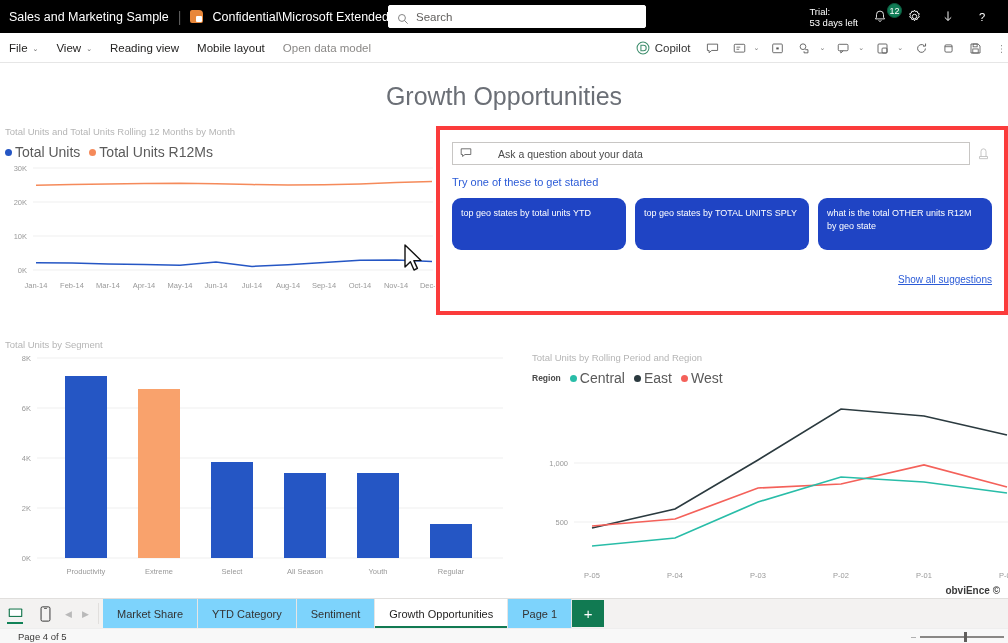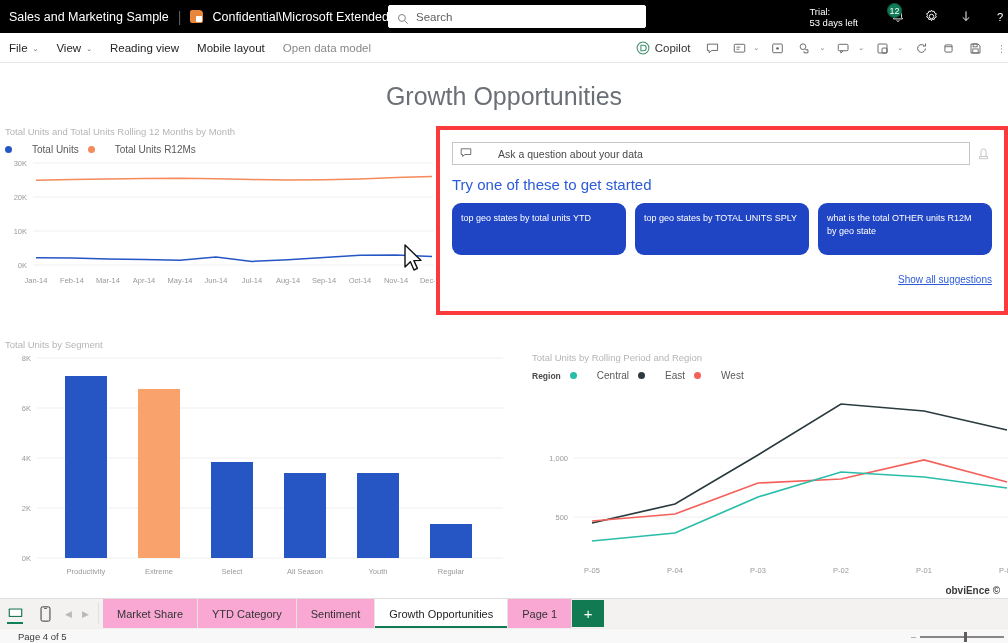--- a/index.html
+++ b/index.html
@@ -47,21 +47,21 @@
   .tb-right {
     position: absolute; right: 0; top: 0; height: 33px;
     display: flex; align-items: center; gap: 0px;
   }
   .trial {
     color: #ffffff; font-size: 9.5px; line-height: 11px; text-align: left;
     padding-right: 14px; white-space: nowrap;
   }
   .tb-ic {
     width: 34px; height: 33px; display: flex; align-items: center;
-    justify-content: flex-end; position: relative; color: #ffffff;
+    justify-content: flex-start; position: relative; color: #ffffff;
   }
   .tb-ic svg { display: block; }
   .badge {
     position: absolute; top: 3px; right: 4px; min-width: 15px; height: 15px;
     background: #107c56; color: #fff; border-radius: 50%;
     font-size: 9px; display: flex; align-items: center; justify-content: center;
     border: 1.5px solid #0d5c40;
   }
 
   
@@ -101,41 +101,41 @@
 
   .vis-title {
     font-size: 9.5px; color: #b5b5b5; font-weight: 400;
   }
 
   
   .vis-line1 {
     position: absolute; left: 5px; top: 62px; width: 430px; height: 180px;
   }
   .legend { display: flex; align-items: center; gap: 9px; margin-top: 7px; }
-  .leg { display: flex; align-items: center; gap: 20px; font-size: 10px; color: #5a5a5a; }
+  .leg { display: flex; align-items: center; gap: 3px; font-size: 14px; color: #5a5a5a; }
   .dot { width: 7px; height: 7px; border-radius: 50%; display: inline-block; }
 
   .axis-lbl { font-size: 7.5px; fill: #999; font-family: "Liberation Sans", sans-serif; }
   .grid-line { stroke: #efefef; stroke-width: 1; }
 
   
   .qa-wrap {
     position: absolute; left: 436px; top: 62px; width: 572px; height: 189px;
     border: 4px solid #fb3b3b; background: #ffffff;
   }
   .qa-inner { position: absolute; inset: 0; padding: 12px 12px 0 12px; }
   .qa-inputrow { display: flex; align-items: center; gap: 6px; }
   .qa-input {
     flex: 1 1 auto; height: 23px; border: 1px solid #c8c6c4; background: #fff;
     display: flex; align-items: center; padding-left: 7px; gap: 6px;
   }
   .qa-input .qtext { font-size: 10.5px; color: #4a4a4a; margin-left: 20px; }
   .qa-side { width: 16px; height: 16px; flex: 0 0 auto; opacity: .45; }
   .qa-try {
-    font-size: 15px; color: #2b5bd7; margin-top: 11px; margin-bottom: 10px;
+    font-size: 11px; color: #2b5bd7; margin-top: 11px; margin-bottom: 10px;
   }
   .qa-chips { display: flex; gap: 9px; }
   .chip {
     flex: 1 1 0; background: #1f44c4; color: #ffffff; font-size: 9px;
     line-height: 13px; padding: 9px 9px; height: 52px; border-radius: 9px;
   }
   .qa-showall {
     position: absolute; right: 12px; bottom: 26px;
     font-size: 10px; color: #2b5bd7; text-decoration: underline;
   }
@@ -167,21 +167,21 @@
   }
   .tb-left-ic.active:after {
     content: ""; position: absolute; bottom: 4px; left: 7px; width: 16px;
     height: 2px; background: #118257;
   }
   .navarrow { width: 17px; display: flex; align-items: center; justify-content: center;
     font-size: 9px; color: #b9b9b9; }
   .tabdiv { width: 1px; background: #e1dfdd; margin: 4px 4px; }
   .ptab {
     display: flex; align-items: center; padding: 0 14px; font-size: 11px;
-    color: #333333; border-right: 1px solid #e6e5e4; background: #f9a8d4;
+    color: #333333; border-right: 1px solid #e6e5e4; background: #7dd3fc;
     white-space: nowrap; position: relative;
   }
   .ptab.active {
     background: #ffffff; color: #201f1e; font-weight: 400;
   }
   .ptab.active:after {
     content: ""; position: absolute; left: 0; bottom: 0; width: 100%;
     height: 2.5px; background: #117a52;
   }
   .addtab {

